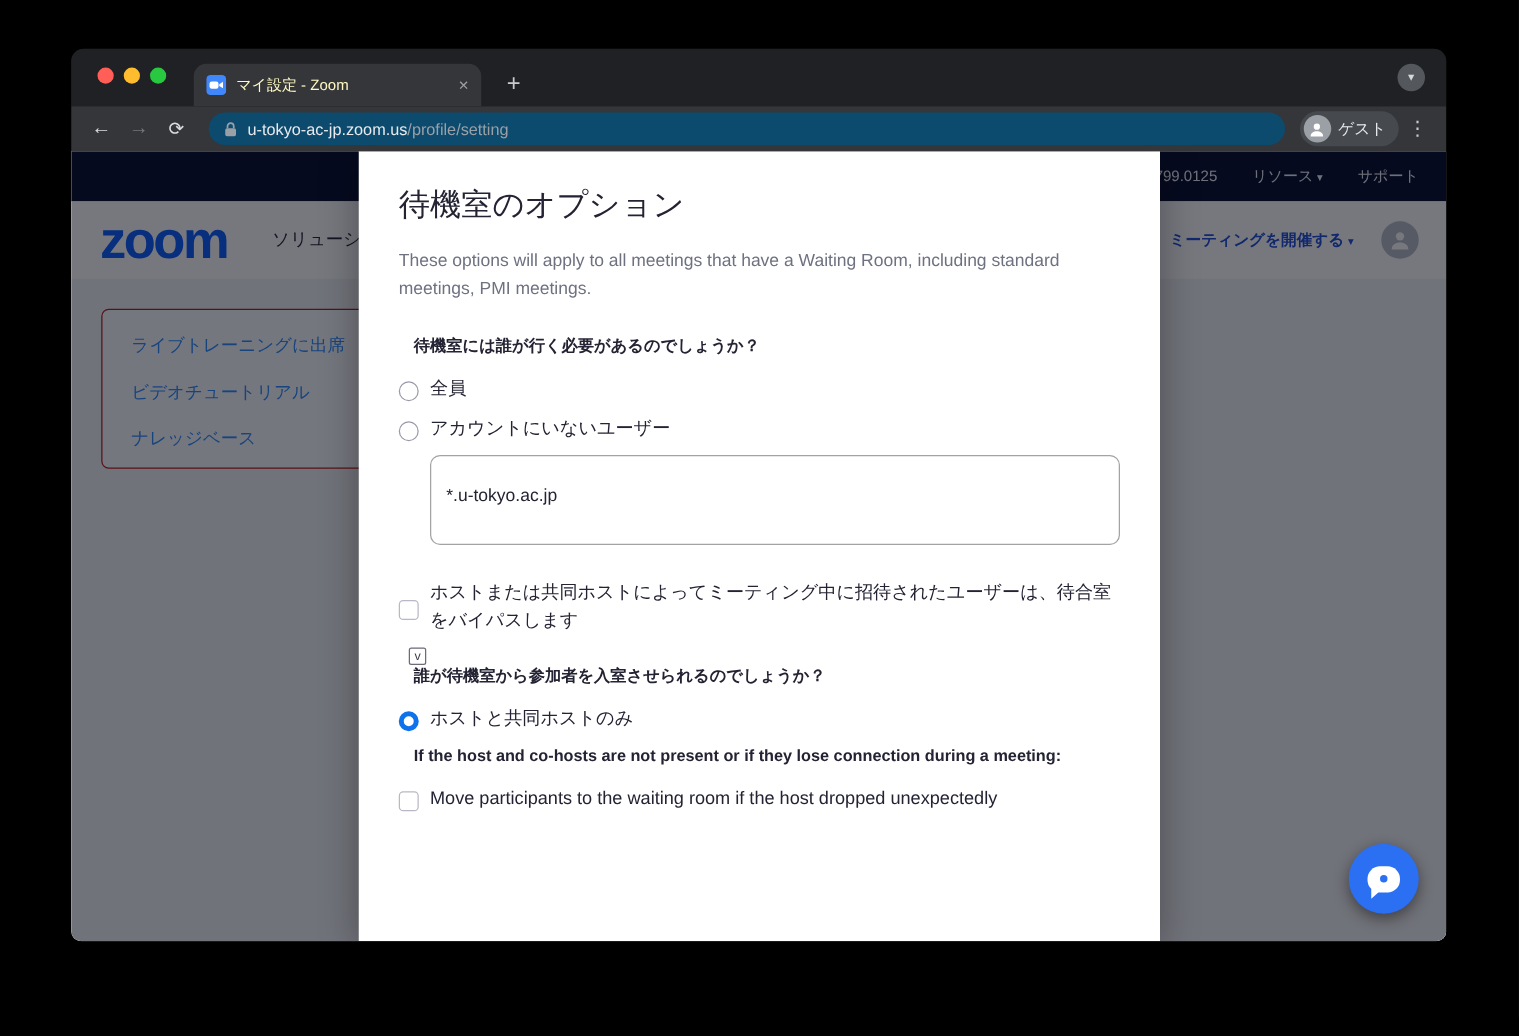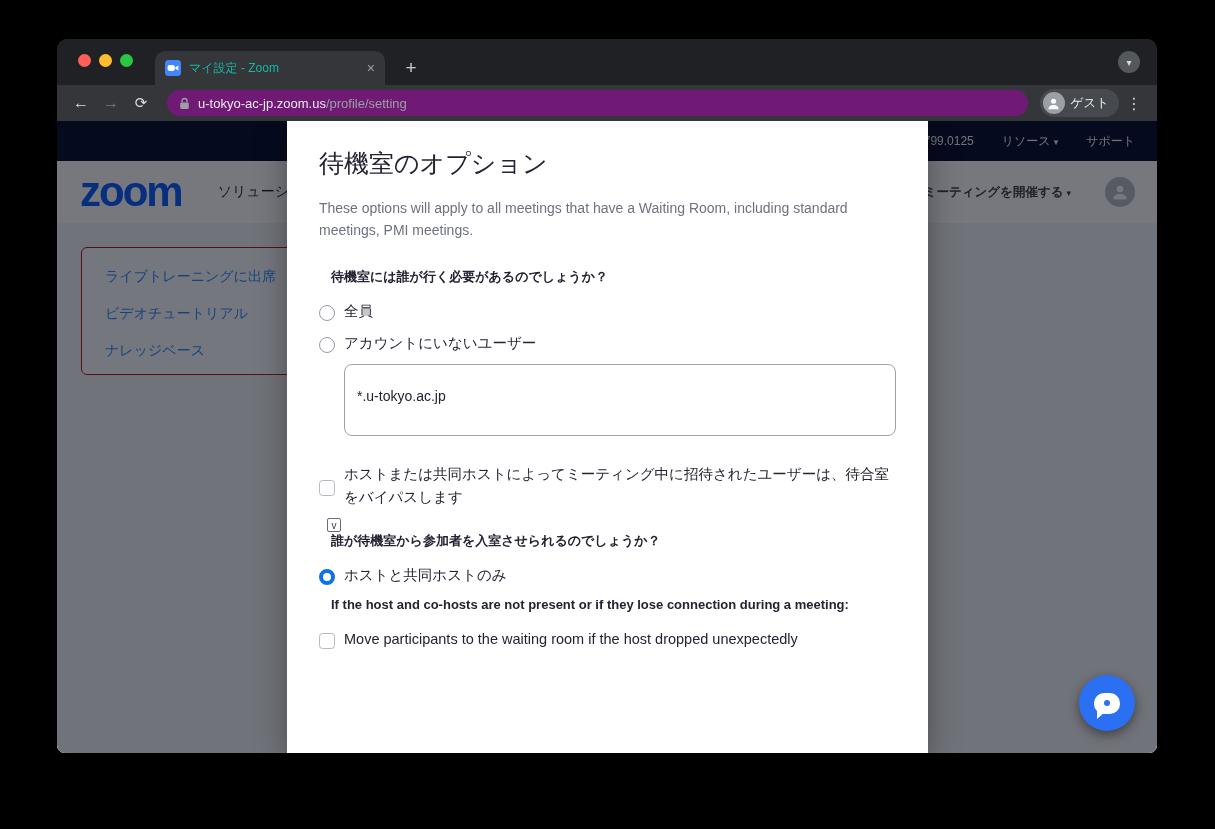--- a/index.html
+++ b/index.html
@@ -11,34 +11,34 @@
     border-radius:10px 10px 8px 8px;overflow:hidden;background:#202124;}
 
   .titlebar{position:relative;height:46px;background:#202124;}
   .lights{position:absolute;left:21px;top:15px;display:flex;gap:8px;}
   .light{width:13px;height:13px;border-radius:50%;}
   .light.red{background:#ff5f57;}
   .light.yellow{background:#febc2e;}
   .light.green{background:#28c840;}
   .tab{position:absolute;left:98px;bottom:0;width:230px;height:34px;background:#35363a;
     border-radius:10px 10px 0 0;display:flex;align-items:center;padding:0 10px;gap:8px;}
-  .tab-title{flex:1;font-size:12px;color:#14b8a6;white-space:nowrap;overflow:hidden;text-overflow:ellipsis;}
+  .tab-title{flex:1;font-size:12px;color:#fef9c3;white-space:nowrap;overflow:hidden;text-overflow:ellipsis;}
   .tab-close{color:#9aa0a6;font-size:14px;line-height:1;cursor:default;}
   .newtab{position:absolute;left:340px;bottom:3px;width:28px;height:28px;display:flex;
     align-items:center;justify-content:center;color:#c7cacd;font-size:19px;border-radius:50%;}
   .tb-chevron{position:absolute;right:17px;top:12px;width:22px;height:22px;border-radius:50%;
     background:#54575b;color:#d6d9dc;display:flex;align-items:center;justify-content:center;font-size:10px;}
 
   .toolbar{height:36px;background:#35363a;display:flex;align-items:center;padding:0 10px;gap:2px;}
   .navbtn{width:28px;height:28px;display:flex;align-items:center;justify-content:center;
     font-size:16px;border-radius:50%;}
   .navbtn.back{color:#dadce0;}
   .navbtn.fwd{color:#73777b;}
   .navbtn.reload{color:#dadce0;font-size:15px;}
-  .urlbar{flex:1;height:26px;background:#701a75;border-radius:13px;display:flex;align-items:center;
+  .urlbar{flex:1;height:26px;background:#0c4a6e;border-radius:13px;display:flex;align-items:center;
     padding:0 12px;gap:8px;margin:0 10px;min-width:0;}
   .urltext{font-size:13px;white-space:nowrap;overflow:hidden;}
   .url-domain{color:#e8eaed;}
   .url-path{color:#9aa0a6;}
   .guest{display:flex;align-items:center;gap:6px;background:#46494d;border-radius:14px;
     padding:3px 10px 3px 3px;justify-content:flex-end;}
   .guest-avatar{width:22px;height:22px;border-radius:50%;background:#9aa0a6;display:flex;
     align-items:center;justify-content:center;overflow:hidden;}
   .guest-label{font-size:12.5px;color:#e8eaed;}
   .dots{width:26px;height:28px;display:flex;align-items:center;justify-content:center;
@@ -49,21 +49,21 @@
 
   .site-topbar{height:40px;background:#050d2e;display:flex;align-items:center;
     justify-content:flex-end;gap:28px;padding-right:22px;}
   .topbar-item{font-size:12px;color:#eef0f5;white-space:nowrap;}
   .caret{font-size:9px;margin-left:3px;}
 
   .site-header{height:62px;background:#fff;display:flex;align-items:center;padding:0 22px 0 23px;}
   .zoom-logo{font-size:42px;font-weight:700;letter-spacing:-2px;color:#0b5cff;line-height:1;}
   .site-nav-item{margin-left:36px;font-size:14px;color:#232333;white-space:nowrap;}
   .header-spacer{flex:1;}
-  .host-link{font-size:12.5px;font-weight:600;color:#404040;margin-right:34px;white-space:nowrap;}
+  .host-link{font-size:12.5px;font-weight:600;color:#1d4ed8;margin-right:22px;white-space:nowrap;}
   .header-avatar{width:30px;height:30px;border-radius:50%;background:#b6bcc6;display:flex;
     align-items:center;justify-content:center;overflow:hidden;}
 
   .site-content{position:relative;height:530px;background:#f2f3f6;}
   .sidebar-card{position:absolute;left:24px;top:24px;width:262px;height:128px;background:#fbfcff;
     border:1px solid #b91c1c;border-radius:6px;padding:10px 0 0 23px;}
   .side-link{display:block;height:37px;line-height:37px;font-size:14px;color:#2d8cff;
     white-space:nowrap;text-decoration:none;}
 
   .dim{position:absolute;left:0;top:0;right:0;bottom:0;background:rgba(8,10,20,0.55);z-index:5;}

